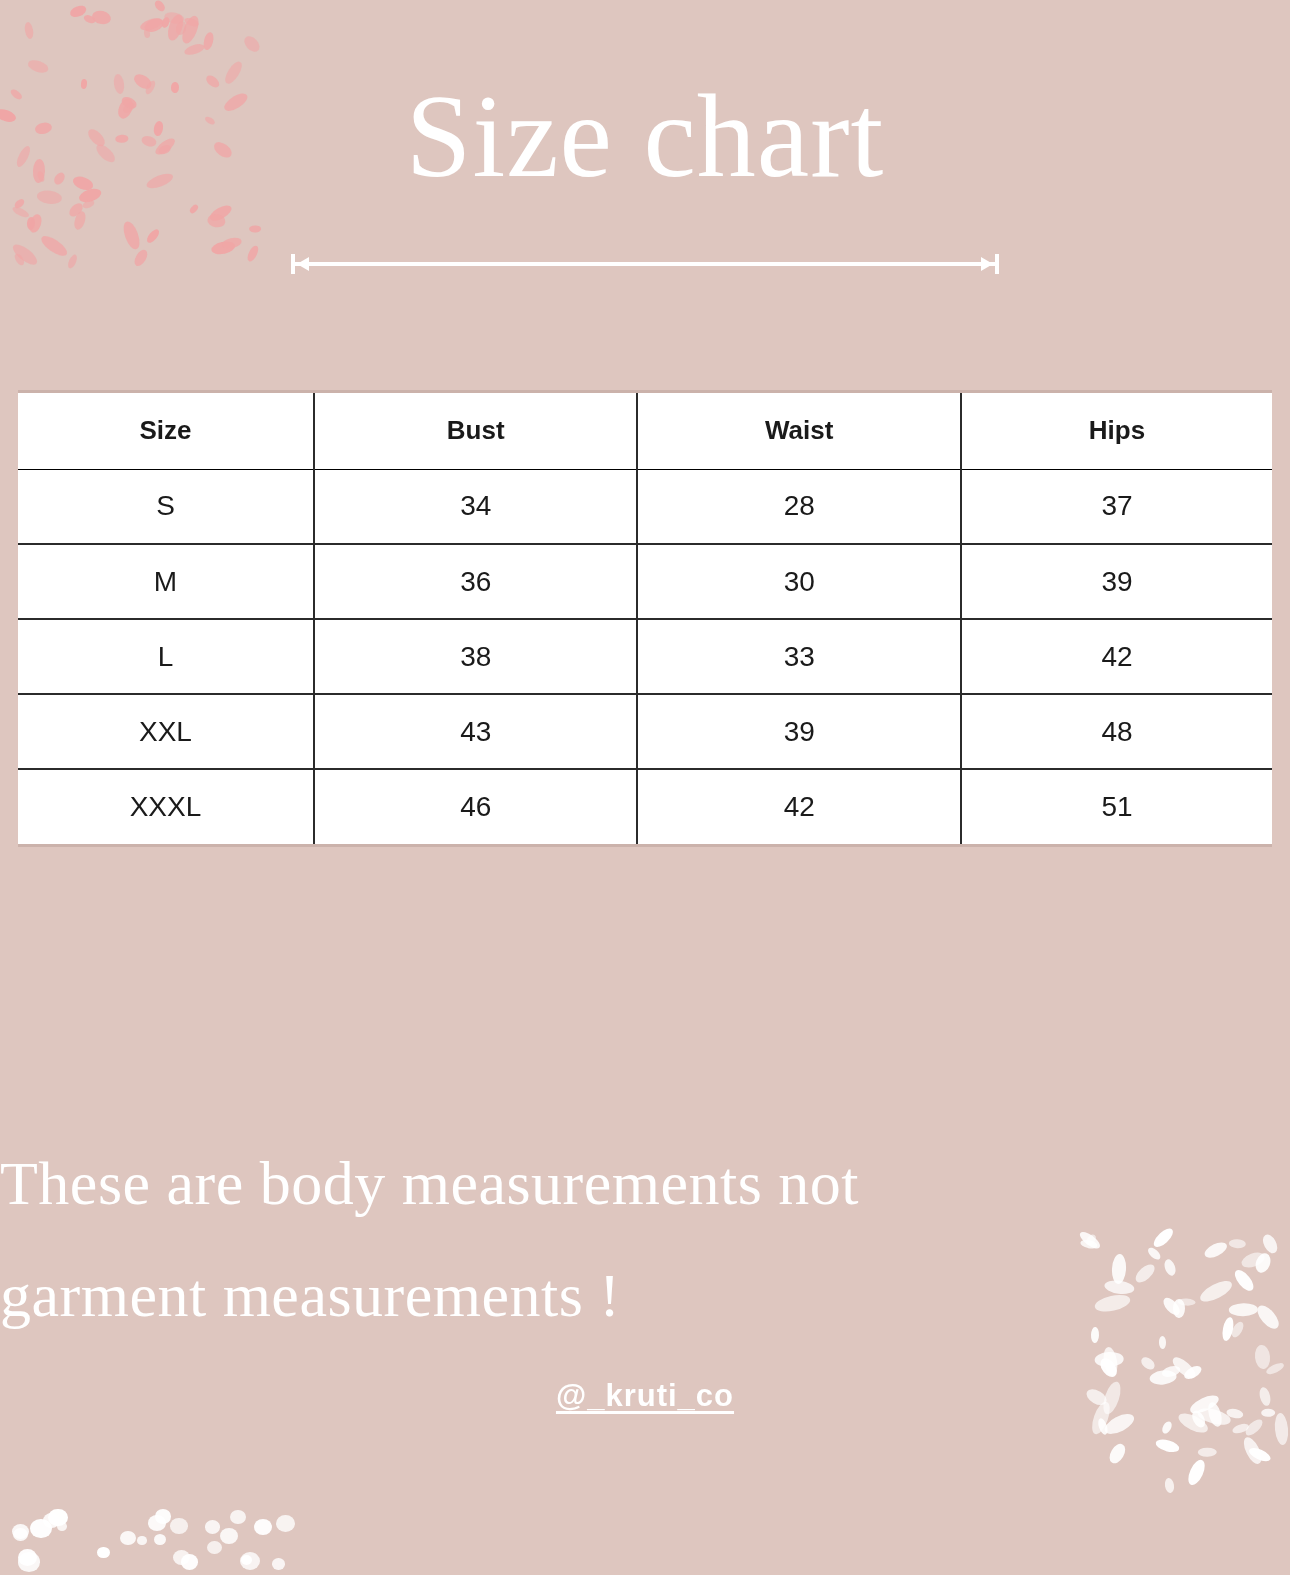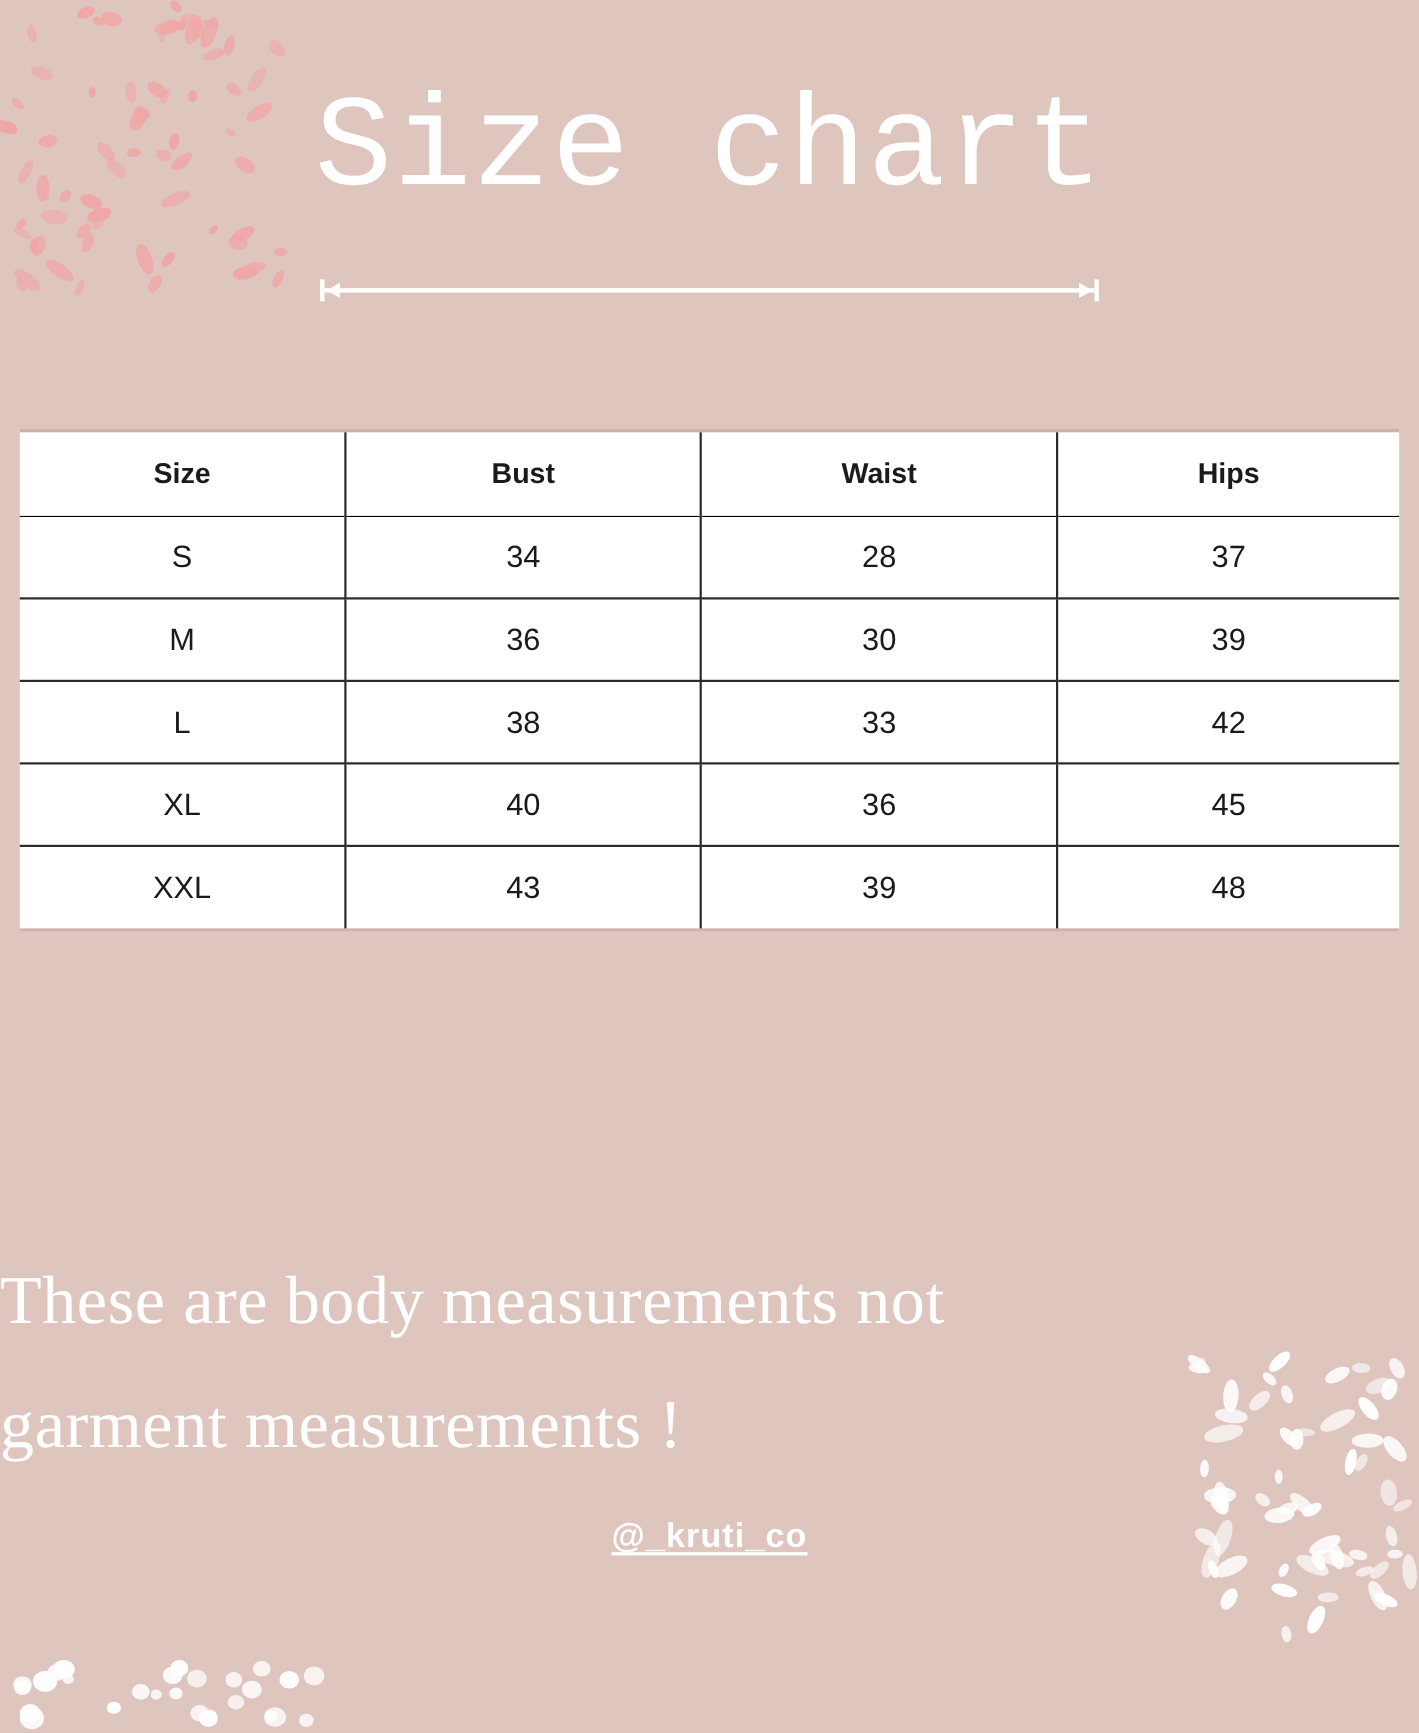--- a/index.html
+++ b/index.html
@@ -28,21 +28,21 @@
   #confetti-bottom-right { right: 0; bottom: 80px; width: 210px; height: 280px; }
   #flowers-bottom-left { left: 10px; bottom: 0; width: 300px; height: 70px; }
 
   
   .title {
     position: absolute;
     top: 78px;
     left: 0;
     width: 100%;
     text-align: center;
-    font-family: Liberation Mono, monospace;
+    font-family: Liberation Serif, serif;
     font-size: 118px;
     color: #ffffff;
     letter-spacing: 1px;
     line-height: 1;
     font-weight: 400;
   }
   .divider {
     position: absolute;
     top: 250px;
     left: 50%;
@@ -348,30 +348,30 @@
         <td>30</td>
         <td>39</td>
       </tr>
       <tr>
         <td>L</td>
         <td>38</td>
         <td>33</td>
         <td>42</td>
       </tr>
       <tr>
-        <td>XL</td>
-        <td>40</td>
-        <td>36</td>
-        <td>45</td>
-      </tr>
-      <tr>
         <td>XXL</td>
         <td>43</td>
         <td>39</td>
         <td>48</td>
+      </tr>
+      <tr>
+        <td>XXXL</td>
+        <td>46</td>
+        <td>42</td>
+        <td>51</td>
       </tr>
     </tbody>
   </table>
 </div>
 
 <div class="note">
   <div>These are body measurements not</div>
   <div>garment measurements !</div>
 </div>
 <div class="handle">@_kruti_co</div>

